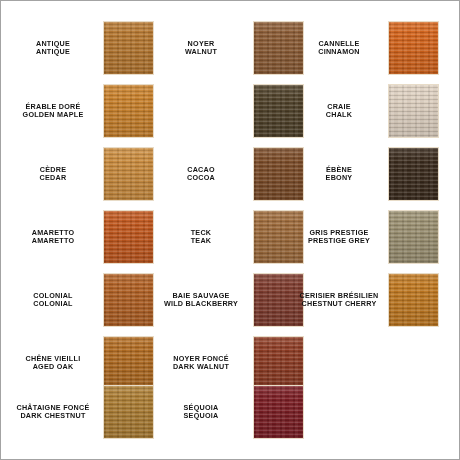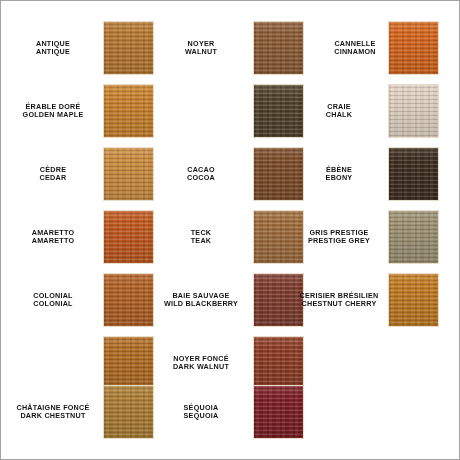--- a/index.html
+++ b/index.html
@@ -133,21 +133,21 @@
         <div class="cell-label">
           <span class="label-fr">NOYER</span>
           <span class="label-en">WALNUT</span>
         </div>
       </div>
       <div class="swatch" title="NOYER / WALNUT" style="left: 252px; top: 20px; background-color: rgb(138, 90, 51);">
         <div class="grain-h"></div>
         <div class="grain-v"></div>
         <div class="grain-shade"></div>
       </div>
-      <div class="cell" style="left: 304px; top: 20px; width: 100px;">
+      <div class="cell" style="left: 288px; top: 20px; width: 100px;">
         <div class="cell-label">
           <span class="label-fr">CANNELLE</span>
           <span class="label-en">CINNAMON</span>
         </div>
       </div>
       <div class="swatch" title="CANNELLE / CINNAMON" style="left: 387px; top: 20px; background-color: rgb(212, 99, 26);">
         <div class="grain-h"></div>
         <div class="grain-v"></div>
         <div class="grain-shade"></div>
       </div>
@@ -270,20 +270,26 @@
         <div class="cell-label">
           <span class="label-fr">CERISIER BRÉSILIEN</span>
           <span class="label-en">CHESTNUT CHERRY</span>
         </div>
       </div>
       <div class="swatch" title="CERISIER BRÉSILIEN / BREZILIAN CHERRY" style="left: 387px; top: 272px; background-color: rgb(192, 120, 32);">
         <div class="grain-h"></div>
         <div class="grain-v"></div>
         <div class="grain-shade"></div>
       </div>
+      <div class="cell" style="left: 2px; top: 335px; width: 100px;">
+        <div class="cell-label">
+          <span class="label-fr">CHÊNE VIEILLI</span>
+          <span class="label-en">AGED OAK</span>
+        </div>
+      </div>
       <div class="swatch" title="CHÊNE VIEILLI / AGED OAK" style="left: 102px; top: 335px; background-color: rgb(176, 106, 32);">
         <div class="grain-h"></div>
         <div class="grain-v"></div>
         <div class="grain-shade"></div>
       </div>
       <div class="cell" style="left: 150px; top: 335px; width: 100px;">
         <div class="cell-label">
           <span class="label-fr">NOYER FONCÉ</span>
           <span class="label-en">DARK WALNUT</span>
         </div>

